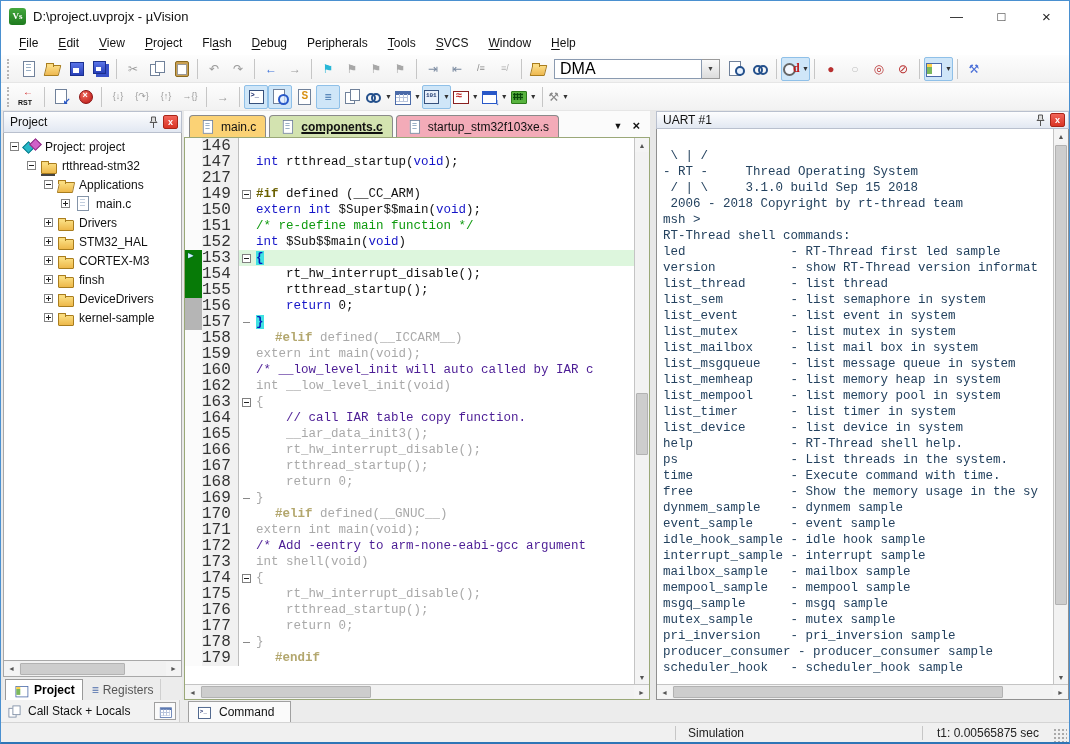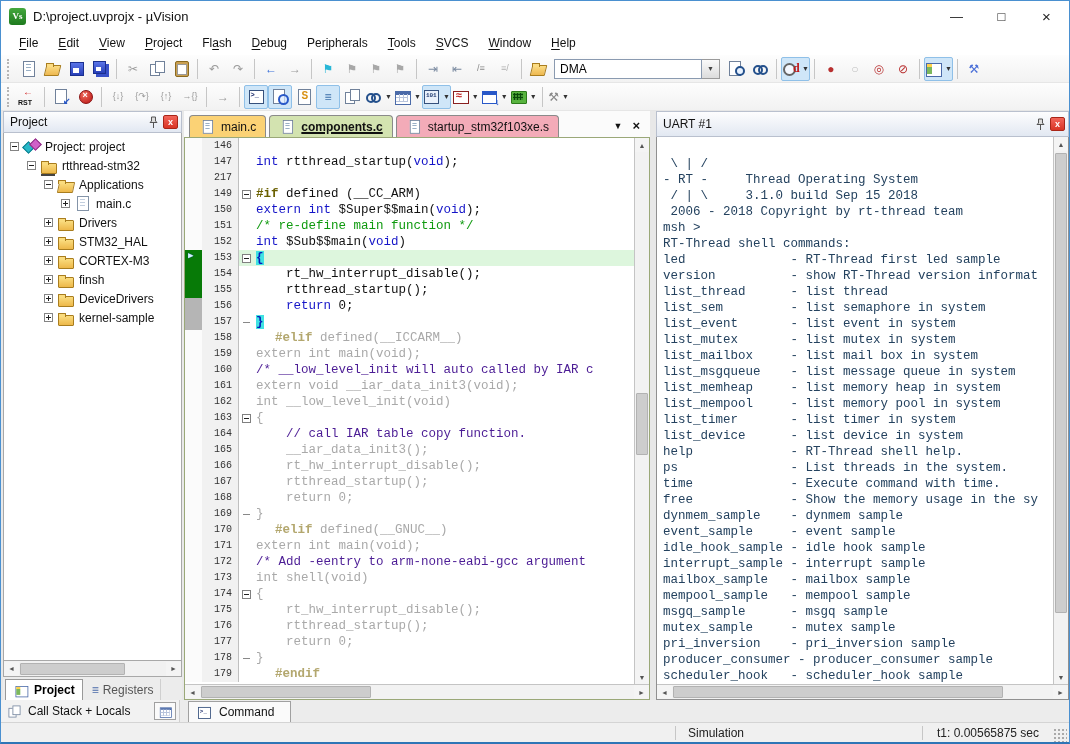--- a/index.html
+++ b/index.html
@@ -21,21 +21,21 @@
 
   
   .toolbar { height:28px; background:linear-gradient(#fdfdfd,#f2f2f2); display:flex; align-items:center; padding-left:3px; flex:none; border-bottom:1px solid #e6e6e6; }
   .grip { width:6px; height:20px; border-left:2px dotted #b5b5b5; margin:0 3px; }
   .tbtn { min-width:24px; height:24px; display:flex; align-items:center; justify-content:center; border:1px solid transparent; border-radius:2px; position:relative; }
   .tbtn.hl { background:#cfe6f8; border:1px solid #8fc0e8; }
   .tsep { width:1px; height:20px; background:#c6c6c6; margin:0 4px; flex:none; }
   .glyph { font-size:12px; line-height:1; }
   .caret { font-size:7px; color:#333; margin-left:3px; }
   .search-wrap { display:flex; align-items:center; margin:0 4px; }
-  .searchbox { width:148px; height:20px; border:1px solid #8a9ab0; background:#fff; font-size:12px; padding:0 5px; font-family:"Liberation Sans",sans-serif; }
+  .searchbox { width:148px; height:20px; border:1px solid #8a9ab0; background:#fff; font-size:16px; padding:0 5px; font-family:"Liberation Sans",sans-serif; }
   .search-drop { width:18px; height:20px; border:1px solid #9a9a9a; border-left:none; background:linear-gradient(#fafafa,#dcdcdc); display:flex; align-items:center; justify-content:center; font-size:7px; color:#444; }
 
   
   .ic { position:relative; width:17px; height:15px; flex:none; display:inline-block; }
   .ic::before,.ic::after { position:absolute; content:""; }
   .ic-page::before { left:3px; top:0; width:10px; height:14px; background:#fff; border:1px solid #70819a; }
   .ic-page::after { left:6px; top:3px; width:5px; height:8px; background:repeating-linear-gradient(#9ab0c6 0 1px,transparent 1px 3px); }
   .ic-folder-open::before { left:1px; top:4px; width:13px; height:9px; background:linear-gradient(#fbdc84,#eeb850); border:1px solid #a97d1e; transform:skewX(-14deg); border-radius:1px; }
   .ic-folder-open::after { left:2px; top:2px; width:6px; height:3px; background:#fbdc84; border:1px solid #a97d1e; border-bottom:none; }
   .ic-disk::before { left:2px; top:1px; width:12px; height:12px; background:linear-gradient(#5a74e8,#2840b8); border:1px solid #1a2f90; }
@@ -120,21 +120,21 @@
   .strip-ctrls { margin-left:auto; display:flex; align-items:center; gap:10px; padding:0 10px 4px 0; }
   .strip-ctrls span { font-size:10px; color:#111; }
   .editorbody { flex:1; display:flex; flex-direction:column; border:1px solid #9aa878; background:#fff; overflow:hidden; }
   .coderow { flex:1; display:flex; overflow:hidden; }
   .codelines { flex:1; overflow:hidden; font-family:"Liberation Mono","DejaVu Sans Mono",monospace; font-size:12.5px; }
   .cline { height:16px; display:flex; white-space:pre; align-items:stretch; }
   .cmargin { width:17px; flex:none; background:#fbfbfb; position:relative; }
   .cmargin.g { background:#077a07; }
   .cmargin.y { background:#b5b5b5; }
   .exec-arrow { position:absolute; left:3px; top:2px; font-size:9px; line-height:1; color:#d2f2fd; text-shadow:0 0 1px #034a66,0 0 1px #034a66; }
-  .cnum { width:37px; flex:none; background:#f1f1f1; color:#333; text-align:right; padding-right:6px; border-right:1px solid #bfbfbf; font-size:10px; line-height:16px; }
+  .cnum { width:37px; flex:none; background:#f1f1f1; color:#333; padding-right:6px; border-right:1px solid #bfbfbf; font-size:16px; line-height:16px; }
   .cfold { width:14px; flex:none; display:flex; align-items:center; justify-content:center; }
   .fm { width:9px; height:9px; border:1px solid #808080; background:#fff; position:relative; }
   .fm::before { content:""; position:absolute; left:1px; right:1px; top:3px; height:1px; background:#222; }
   .fe { width:7px; height:1px; background:#888; }
   .ccode { flex:1; padding-left:3px; line-height:16px; }
   .cur .ccode,.cur .cfold { background:#ddf6dd; }
   .tk-k { color:#1414c8; }
   .tk-t { color:#111; }
   .tk-c { color:#0f9a0f; }
   .tk-p { color:#6a6000; font-weight:bold; }
@@ -143,21 +143,21 @@
   .tk-ip { color:#b3a76e; font-weight:bold;margin-left:19px; }
   .tk-b { background:#40e2e2; color:#0818b8; font-weight:bold; }
   .vscroll { width:15px; flex:none; border-left:1px solid #c4c4c4; background:#f2f2f2; position:relative; }
   .vscroll .sbtn { width:14px; }
   .vscroll .up { position:absolute; top:0; }  .vscroll .down { position:absolute; bottom:0; }
   .vthumb { position:absolute; left:1px; width:12px; background:#cdcdcd; border:1px solid #b2b2b2; border-radius:1px; }
   .ehscroll { height:15px; flex:none; border-top:1px solid #c4c4c4; background:#f2f2f2; display:flex; align-items:center; }
 
   
   .uartpane { flex:1; margin-left:6px; display:flex; flex-direction:column; }
-  .uartpane .panel-header { height:26px; }
+  .uartpane .panel-header { height:18px; }
   .uartbody { flex:1; display:flex; flex-direction:column; border:1px solid #909090; border-top:none; background:#fff; overflow:hidden; }
   .uartrow { flex:1; display:flex; overflow:hidden; }
   .uarttext { flex:1; overflow:hidden; font-family:"Liberation Mono","DejaVu Sans Mono",monospace; font-size:12.5px; line-height:16px; white-space:pre; color:#24425f; padding:3px 0 0 6px; }
 
   
   .bottomrow { height:22px; flex:none; display:flex; background:#ececec; align-items:stretch; }
   .callstack-bar { width:179px; flex:none; display:flex; align-items:center; gap:5px; padding-left:5px; background:#f2f2f2; border-right:1px solid #d0d0d0; }
   .mini-btn { width:22px; height:18px; border:1px solid #a0a0a0; background:#fafafa; display:flex; align-items:center; justify-content:center; margin-left:auto; margin-right:3px; }
   .mini-btn .ic { transform:scale(.75); }
   .command-tab { margin-left:8px; height:21px; align-self:flex-end; display:flex; align-items:center; gap:6px; padding:0 16px 0 7px; background:#fafafa; border:1px solid #a0a0a0; border-bottom:none; }
@@ -492,21 +492,20 @@
               <div class="cline"><span class="cmargin"></span><span class="cnum">151</span><span class="cfold"></span><span class="ccode"><span class="tk-c">/* re-define main function */</span></span></div>
               <div class="cline"><span class="cmargin"></span><span class="cnum">152</span><span class="cfold"></span><span class="ccode"><span class="tk-k">int</span><span class="tk-t"> $Sub$$main(</span><span class="tk-k">void</span><span class="tk-t">)</span></span></div>
               <div class="cline cur"><span class="cmargin g"><span class="exec-arrow">▶</span></span><span class="cnum">153</span><span class="cfold"><span class="fm"></span></span><span class="ccode"><span class="tk-b">{</span></span></div>
               <div class="cline"><span class="cmargin g"></span><span class="cnum">154</span><span class="cfold"></span><span class="ccode"><span class="tk-t">    rt_hw_interrupt_disable();</span></span></div>
               <div class="cline"><span class="cmargin g"></span><span class="cnum">155</span><span class="cfold"></span><span class="ccode"><span class="tk-t">    rtthread_startup();</span></span></div>
               <div class="cline"><span class="cmargin y"></span><span class="cnum">156</span><span class="cfold"></span><span class="ccode"><span class="tk-t">    </span><span class="tk-k">return</span><span class="tk-t"> 0;</span></span></div>
               <div class="cline"><span class="cmargin y"></span><span class="cnum">157</span><span class="cfold"><span class="fe"></span></span><span class="ccode"><span class="tk-b">}</span></span></div>
               <div class="cline"><span class="cmargin"></span><span class="cnum">158</span><span class="cfold"></span><span class="ccode"><span class="tk-ip">#elif</span><span class="tk-it"> defined(__ICCARM__)</span></span></div>
               <div class="cline"><span class="cmargin"></span><span class="cnum">159</span><span class="cfold"></span><span class="ccode"><span class="tk-it">extern int main(void);</span></span></div>
               <div class="cline"><span class="cmargin"></span><span class="cnum">160</span><span class="cfold"></span><span class="ccode"><span class="tk-ic">/* __low_level_init will auto called by IAR c</span></span></div>
-              <div class="cline"><span class="cmargin"></span><span class="cnum">161</span><span class="cfold"></span><span class="ccode"><span class="tk-it">extern void __iar_data_init3(void);</span></span></div>
               <div class="cline"><span class="cmargin"></span><span class="cnum">162</span><span class="cfold"></span><span class="ccode"><span class="tk-it">int __low_level_init(void)</span></span></div>
               <div class="cline"><span class="cmargin"></span><span class="cnum">163</span><span class="cfold"><span class="fm"></span></span><span class="ccode"><span class="tk-it">{</span></span></div>
               <div class="cline"><span class="cmargin"></span><span class="cnum">164</span><span class="cfold"></span><span class="ccode"><span class="tk-ic">    // call IAR table copy function.</span></span></div>
               <div class="cline"><span class="cmargin"></span><span class="cnum">165</span><span class="cfold"></span><span class="ccode"><span class="tk-it">    __iar_data_init3();</span></span></div>
               <div class="cline"><span class="cmargin"></span><span class="cnum">166</span><span class="cfold"></span><span class="ccode"><span class="tk-it">    rt_hw_interrupt_disable();</span></span></div>
               <div class="cline"><span class="cmargin"></span><span class="cnum">167</span><span class="cfold"></span><span class="ccode"><span class="tk-it">    rtthread_startup();</span></span></div>
               <div class="cline"><span class="cmargin"></span><span class="cnum">168</span><span class="cfold"></span><span class="ccode"><span class="tk-it">    return 0;</span></span></div>
               <div class="cline"><span class="cmargin"></span><span class="cnum">169</span><span class="cfold"><span class="fe"></span></span><span class="ccode"><span class="tk-it">}</span></span></div>
               <div class="cline"><span class="cmargin"></span><span class="cnum">170</span><span class="cfold"></span><span class="ccode"><span class="tk-ip">#elif</span><span class="tk-it"> defined(__GNUC__)</span></span></div>
               <div class="cline"><span class="cmargin"></span><span class="cnum">171</span><span class="cfold"></span><span class="ccode"><span class="tk-it">extern int main(void);</span></span></div>

